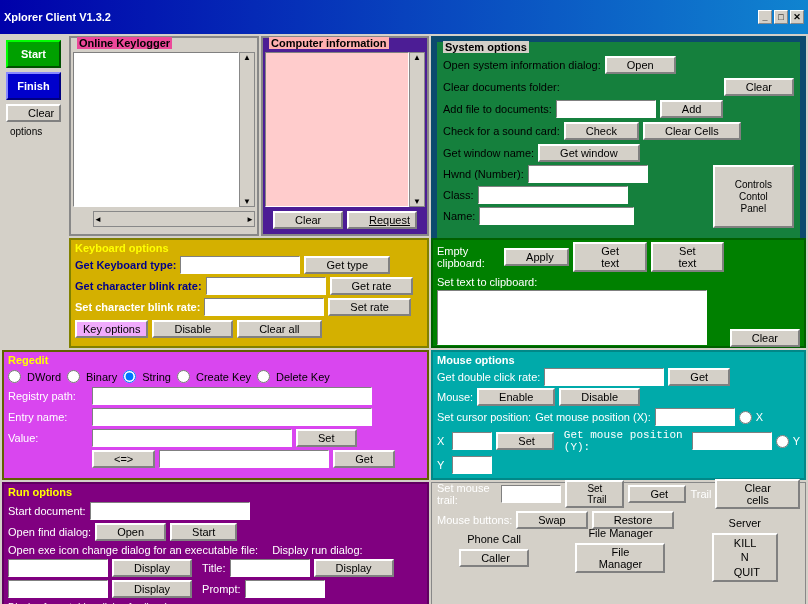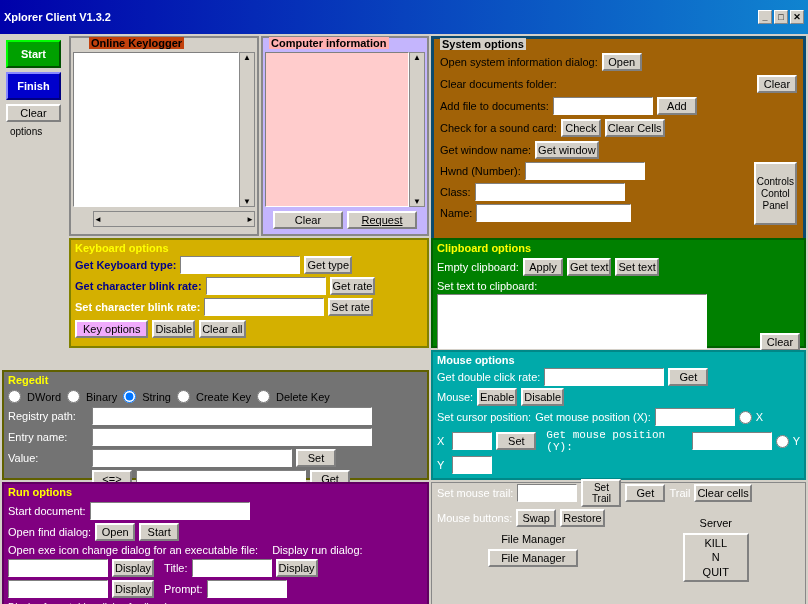--- a/index.html
+++ b/index.html
@@ -41,21 +41,21 @@
       color: black;
     }
     
     .btn {
       background: #d4d0c8;
       border: 2px solid;
       border-top-color: #ffffff;
       border-left-color: #ffffff;
       border-right-color: #808080;
       border-bottom-color: #808080;
-      padding: 1px 1px;
+      padding: 1px 20px;
       font-size: 11px;
       cursor: pointer;
       min-width: 40px;
     }
     .btn-yellow {
       background: #ffff00;
       border: 2px solid;
       border-top-color: #ffffff;
       border-left-color: #ffffff;
       border-right-color: #808080;
@@ -139,49 +139,49 @@
   <div style="grid-column:1; grid-row:1/3; display:flex; flex-direction:column; gap:4px; padding:4px;">
     <button class="btn-start">Start</button>
     <button class="btn-finish">Finish</button>
     <button class="btn" style="width:55px;">Clear</button>
     <span style="font-size:10px; margin-left:4px;">options</span>
   </div>
 
   <div style="grid-column:2; grid-row:1; display:grid; grid-template-columns:190px 168px; gap:2px;">
 
     <div style="border:2px solid #888; position:relative; background:#d4d0c8;">
-      <div style="position:absolute;top:-1px;left:6px;background:#c2410c;padding:0 2px;font-weight:bold;font-size:11px;margin-left:12px;">Online Keylogger</div>
+      <div style="position:absolute;top:-1px;left:6px;background:#ec4899;padding:0 2px;font-weight:bold;font-size:11px;">Online Keylogger</div>
       <textarea style="width: calc(100% - 20px); height: 155px; margin: 14px 0px 0px 2px; font-size: 11px;"></textarea>
       <div style="position:absolute;right:2px;top:14px;width:16px;height:155px;background:#d4d0c8;border:1px solid #888;display:flex;flex-direction:column;justify-content:space-between;">
         <div style="font-size:8px;text-align:center;">▲</div>
         <div style="font-size:8px;text-align:center;">▼</div>
       </div>
       <div style="margin:2px;display:flex;justify-content:flex-end;">
         <div style="width:calc(100% - 20px);height:16px;background:#d4d0c8;border:1px solid #888;display:flex;justify-content:space-between;align-items:center;">
           <span style="font-size:8px;">◄</span>
             <span style="font-size:8px;">►</span>
         </div>
       </div>
     </div>
 
-    <div style="border:2px solid #888; position:relative; background:#c4b5fd;">
+    <div style="border:2px solid #888; position:relative; background:#4c1d95;">
       <div style="position:absolute;top:-1px;left:6px;background:#ffb0b0;padding:0 2px;font-weight:bold;font-size:11px;">Computer information</div>
       <textarea style="width: calc(100% - 20px); height: 155px; margin: 14px 0px 0px 2px; background: rgb(255, 204, 204); font-size: 11px;"></textarea>
       <div style="position:absolute;right:2px;top:14px;width:16px;height:155px;background:#d4d0c8;border:1px solid #888;display:flex;flex-direction:column;justify-content:space-between;">
         <div style="font-size:8px;text-align:center;">▲</div>
         <div style="font-size:8px;text-align:center;">▼</div>
       </div>
       <div style="margin:2px;display:flex;gap:4px;justify-content:center;">
         <button class="btn" style="width:70px;">Clear</button>
         <button class="btn" style="width:70px;text-decoration:underline;">Request</button>
       </div>
     </div>
   </div>
 
-  <div style="grid-column:3; grid-row:1/3; border:3px solid #0c4a6e; position:relative; background:#a16207; padding:14px 6px 6px 6px;">
+  <div style="grid-column:3; grid-row:1/3; border:6px solid #0c4a6e; position:relative; background:#15803d; padding:14px 6px 6px 6px;">
     <div style="position:absolute;top:-1px;left:6px;background:#d4d0c8;padding:0 2px;font-weight:bold;font-size:11px;">System options</div>
 
     <div class="row">
       <span>Open system information dialog:</span>
       <button class="btn">Open</button>
     </div>
     <div class="row" style="margin-top:4px;">
       <span style="margin-right:auto;">Clear documents folder:</span>
       <button class="btn">Clear</button>
     </div>
@@ -237,21 +237,21 @@
       <input type="text" style="width: 120px;">
       <button class="btn">Set rate</button>
     </div>
     <div class="row" style="margin-top:4px;">
       <button class="btn-yellow" style="background:#f0abfc;">Key options</button>
       <button class="btn">Disable</button>
       <button class="btn">Clear all</button>
     </div>
   </div>
 
-  <div style="grid-column:1/3; grid-row:3; background:#737373; border:2px solid #606000; position:relative; padding:2px 4px 4px 4px;margin-top:20px;">
+  <div style="grid-column:1/3; grid-row:3; background:#d946ef; border:2px solid #606000; position:relative; padding:2px 4px 4px 4px;">
     <div style="color:#ffff00;font-weight:bold;font-size:11px;margin-bottom:4px;">Regedit</div>
     <div class="radio-group" style="margin-bottom:4px;">
       <input type="radio" name="regtype" style="">
       <label>DWord</label>
       <input type="radio" name="regtype" style="">
       <label>Binary</label>
       <input type="radio" name="regtype" checked="" style="">
       <label>String</label>
       <input type="radio" name="regtype" style="">
       <label>Create Key</label>
@@ -273,21 +273,20 @@
     </div>
     <div class="row" style="margin-top:2px;">
       <span style="min-width:80px;"></span>
       <button class="btn">&lt;=&gt;</button>
       <input type="text" style="width: 170px;">
       <button class="btn">Get</button>
     </div>
   </div>
 
   <div style="grid-column:3; grid-row:2; background:#008000; border:2px solid #006000; position:relative; padding:2px 4px 4px 4px;">
-    <div style="color:#ffff00;font-weight:bold;font-size:11px;margin-bottom:4px;">Clipboard options</div>
     <div style="display:flex;gap:6px;">
       <div style="flex:1;">
         <div class="row" style="margin-bottom:4px;">
           <span style="color:white;">Empty clipboard:</span>
           <button class="btn">Apply</button>
           <button class="btn">Get text</button>
           <button class="btn">Set text</button>
         </div>
         <div style="color:white;margin-bottom:2px;">Set text to clipboard:</div>
         <textarea style="width: 270px; height: 55px;"></textarea>
@@ -378,20 +377,24 @@
       <span style="color:white;margin-left:6px;">Prompt:</span>
       <input type="text" style="width: 80px;">
     </div>
     <div style="margin-top:2px;">
       <span style="color:white;font-size:10px;">Display format drive dialog for (ie c:):</span>
     </div>
   </div>
 
   <div style="grid-column:3; grid-row:4; background:#d4d0c8; border:1px solid #888; display:flex; justify-content:space-around; align-items:center; padding:4px;">
     <div style="text-align:center;">
+      <div style="font-size:11px;margin-bottom:4px;">Phone Call</div>
+      <button class="btn" style="width:70px;">Caller</button>
+    </div>
+    <div style="text-align:center;">
       <div style="font-size:11px;margin-bottom:4px;">File Manager</div>
       <button class="btn" style="width:90px;">File Manager</button>
     </div>
     <div style="text-align:center;">
       <div style="font-size:11px;margin-bottom:4px;">Server</div>
       <button class="btn" style="white-space:pre;font-size:11px;font-weight:normal;line-height:1.3;width:66px;">KILL
 N
 QUIT</button>
     </div>
   </div>

